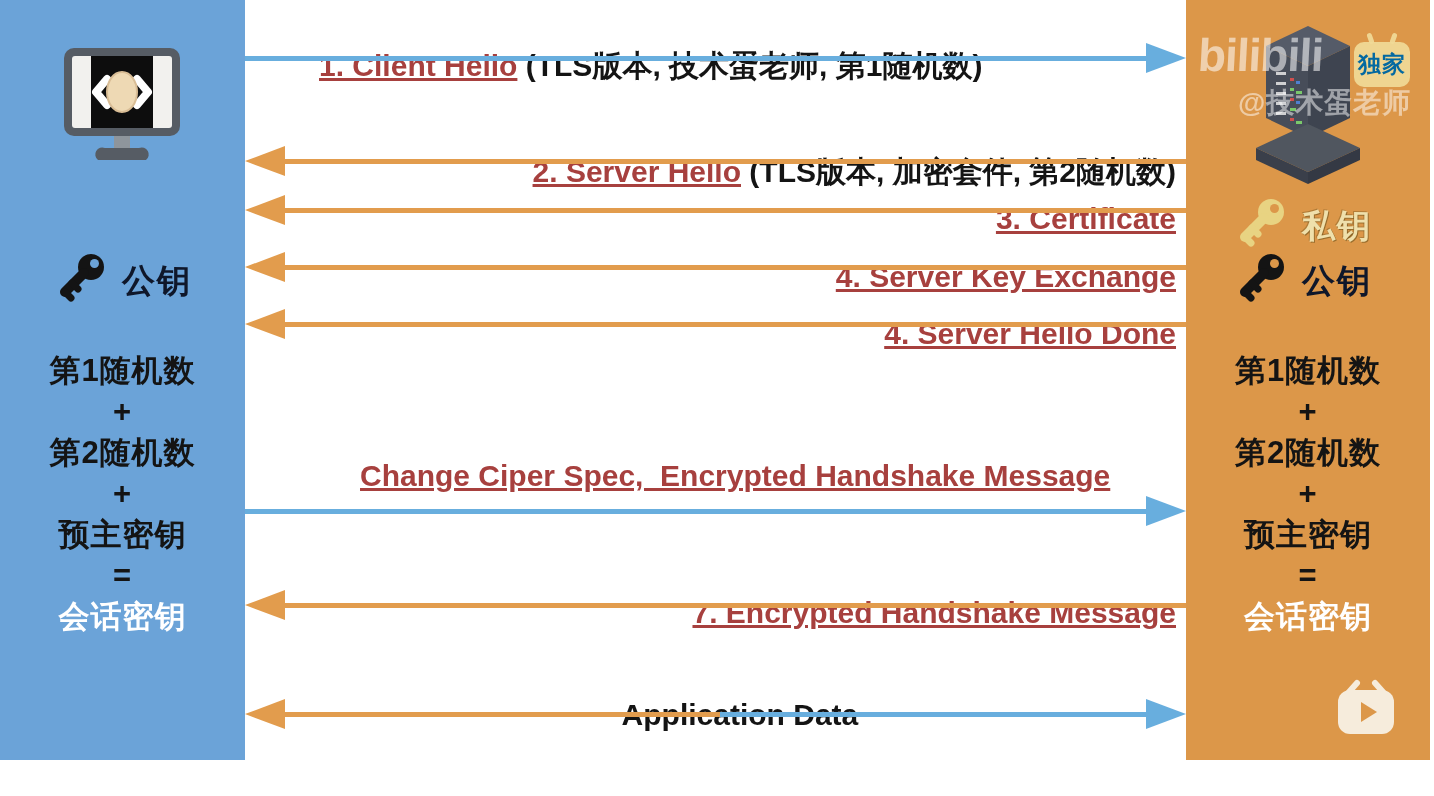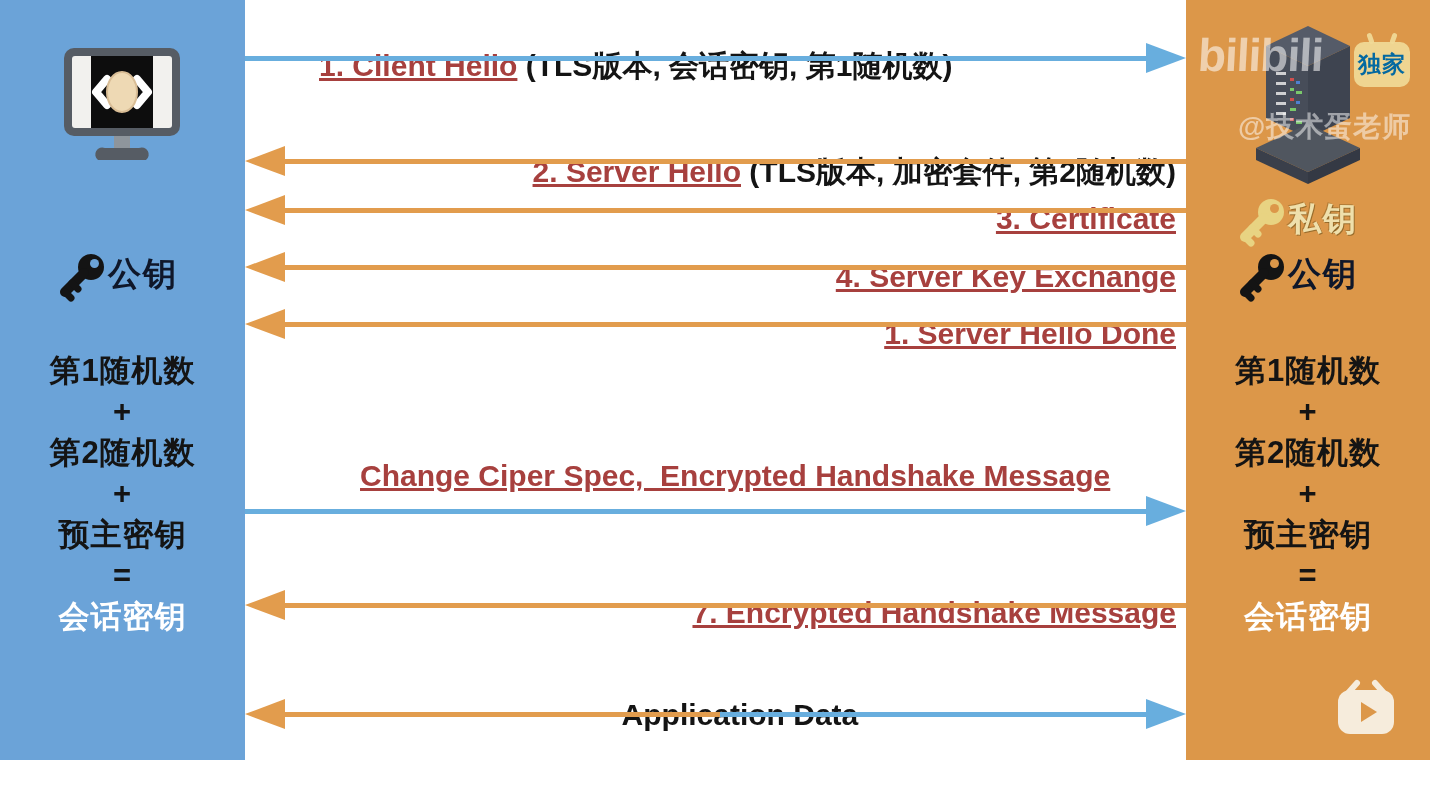--- a/index.html
+++ b/index.html
@@ -11,21 +11,21 @@
   }
   
   .col { position:absolute; top:0; height:760px; }
   .col.client { left:0; width:245px; background:#6BA3D8; }
   .col.server { left:1186px; width:244px; background:#DC9749; }
 
   
   .monitor-wrap { position:absolute; left:62px; top:46px; }
 
   
-  .keyrow { position:absolute; display:flex; align-items:flex-start; gap:0; }
+  .keyrow { position:absolute; display:flex; align-items:center; gap:14px; }
   .keyrow .ktext { font-size:33px; font-weight:700; color:#0f172a; letter-spacing:2px; }
   .keyrow.private .ktext {
     color:#EFE0AC;
     text-shadow:1px 1px 0 rgba(96,74,22,.55), -1px -1px 0 rgba(96,74,22,.35);
   }
   .client .keyrow.public { left:58px; top:252px; }
   .server .keyrow.private { left:52px; top:197px; }
   .server .keyrow.public { left:52px; top:252px; }
 
   
@@ -48,21 +48,21 @@
   }
   .wm-badge:before, .wm-badge:after {
     content:""; position:absolute; top:-9px; width:5px; height:11px;
     background:rgba(240,218,152,0.92); border-radius:3px;
   }
   .wm-badge:before { left:14px; transform:rotate(-20deg); }
   .wm-badge:after  { right:14px; transform:rotate(20deg); }
   .wm-badge .btxt { font-size:23px; font-weight:800; color:#0369a1; letter-spacing:1px; }
   .wm-author {
     position:absolute; left:52px; top:84px; font-size:28px; font-weight:600;
-    color:rgba(255,255,255,0.5); white-space:nowrap; letter-spacing:1px;margin-top:24px;
+    color:rgba(255,255,255,0.5); white-space:nowrap; letter-spacing:1px;
   }
   .server-icon-wrap { position:absolute; left:66px; top:20px; }
   .tv-icon-wrap { position:absolute; left:150px; top:678px; }
 
   
   .lane { position:absolute; left:245px; top:0; width:941px; height:760px; }
   .mlabel {
     position:absolute; width:100%; font-weight:700; font-size:30px;
     white-space:pre; color:#141414;
   }
@@ -205,21 +205,21 @@
         <path d="M47 14 L39 5" stroke="#F6ECDC" stroke-width="6" stroke-linecap="round"></path>
         <rect x="2" y="12" width="56" height="44" rx="12" fill="#F6ECDC"></rect>
         <path d="M25 24 L41 34 L25 44 Z" fill="#DC9749"></path>
       </svg>
     </div>
   </div>
 
   <div class="lane">
 
     <div class="mlabel" style="top:12px; padding-left:24px;">
-      <span class="red">1. Client Hello</span><span class="blk"> (TLS版本, 会话密钥, 第1随机数)</span>
+      <span class="red">1. Client Hello</span><span class="blk"> (TLS版本, 技术蛋老师, 第1随机数)</span>
     </div>
     <div class="arrow" style="top:43px;">
       <div class="shaft bg-blue" style="left:0; right:38px;"></div>
       <div class="head right c-blue"></div>
     </div>
 
     <div class="mlabel align-right" style="top:118px;">
       <span class="red">2. Server Hello</span><span class="blk"> (TLS版本, 加密套件, 第2随机数)</span>
     </div>
     <div class="arrow" style="top:146px;">
@@ -237,21 +237,21 @@
 
     <div class="mlabel align-right" style="top:226px;">
       <span class="red">4. Server Key Exchange</span>
     </div>
     <div class="arrow" style="top:252px;">
       <div class="shaft bg-orange" style="left:38px; right:0;"></div>
       <div class="head left c-orange"></div>
     </div>
 
     <div class="mlabel align-right" style="top:283px;">
-      <span class="red">1. Server Hello Done</span>
+      <span class="red">4. Server Hello Done</span>
     </div>
     <div class="arrow" style="top:309px;">
       <div class="shaft bg-orange" style="left:38px; right:0;"></div>
       <div class="head left c-orange"></div>
     </div>
 
     <div class="mlabel indent-b" style="top:425px;">
       <span class="red">Change Ciper Spec,  Encrypted Handshake Message</span>
     </div>
     <div class="arrow" style="top:496px;">

